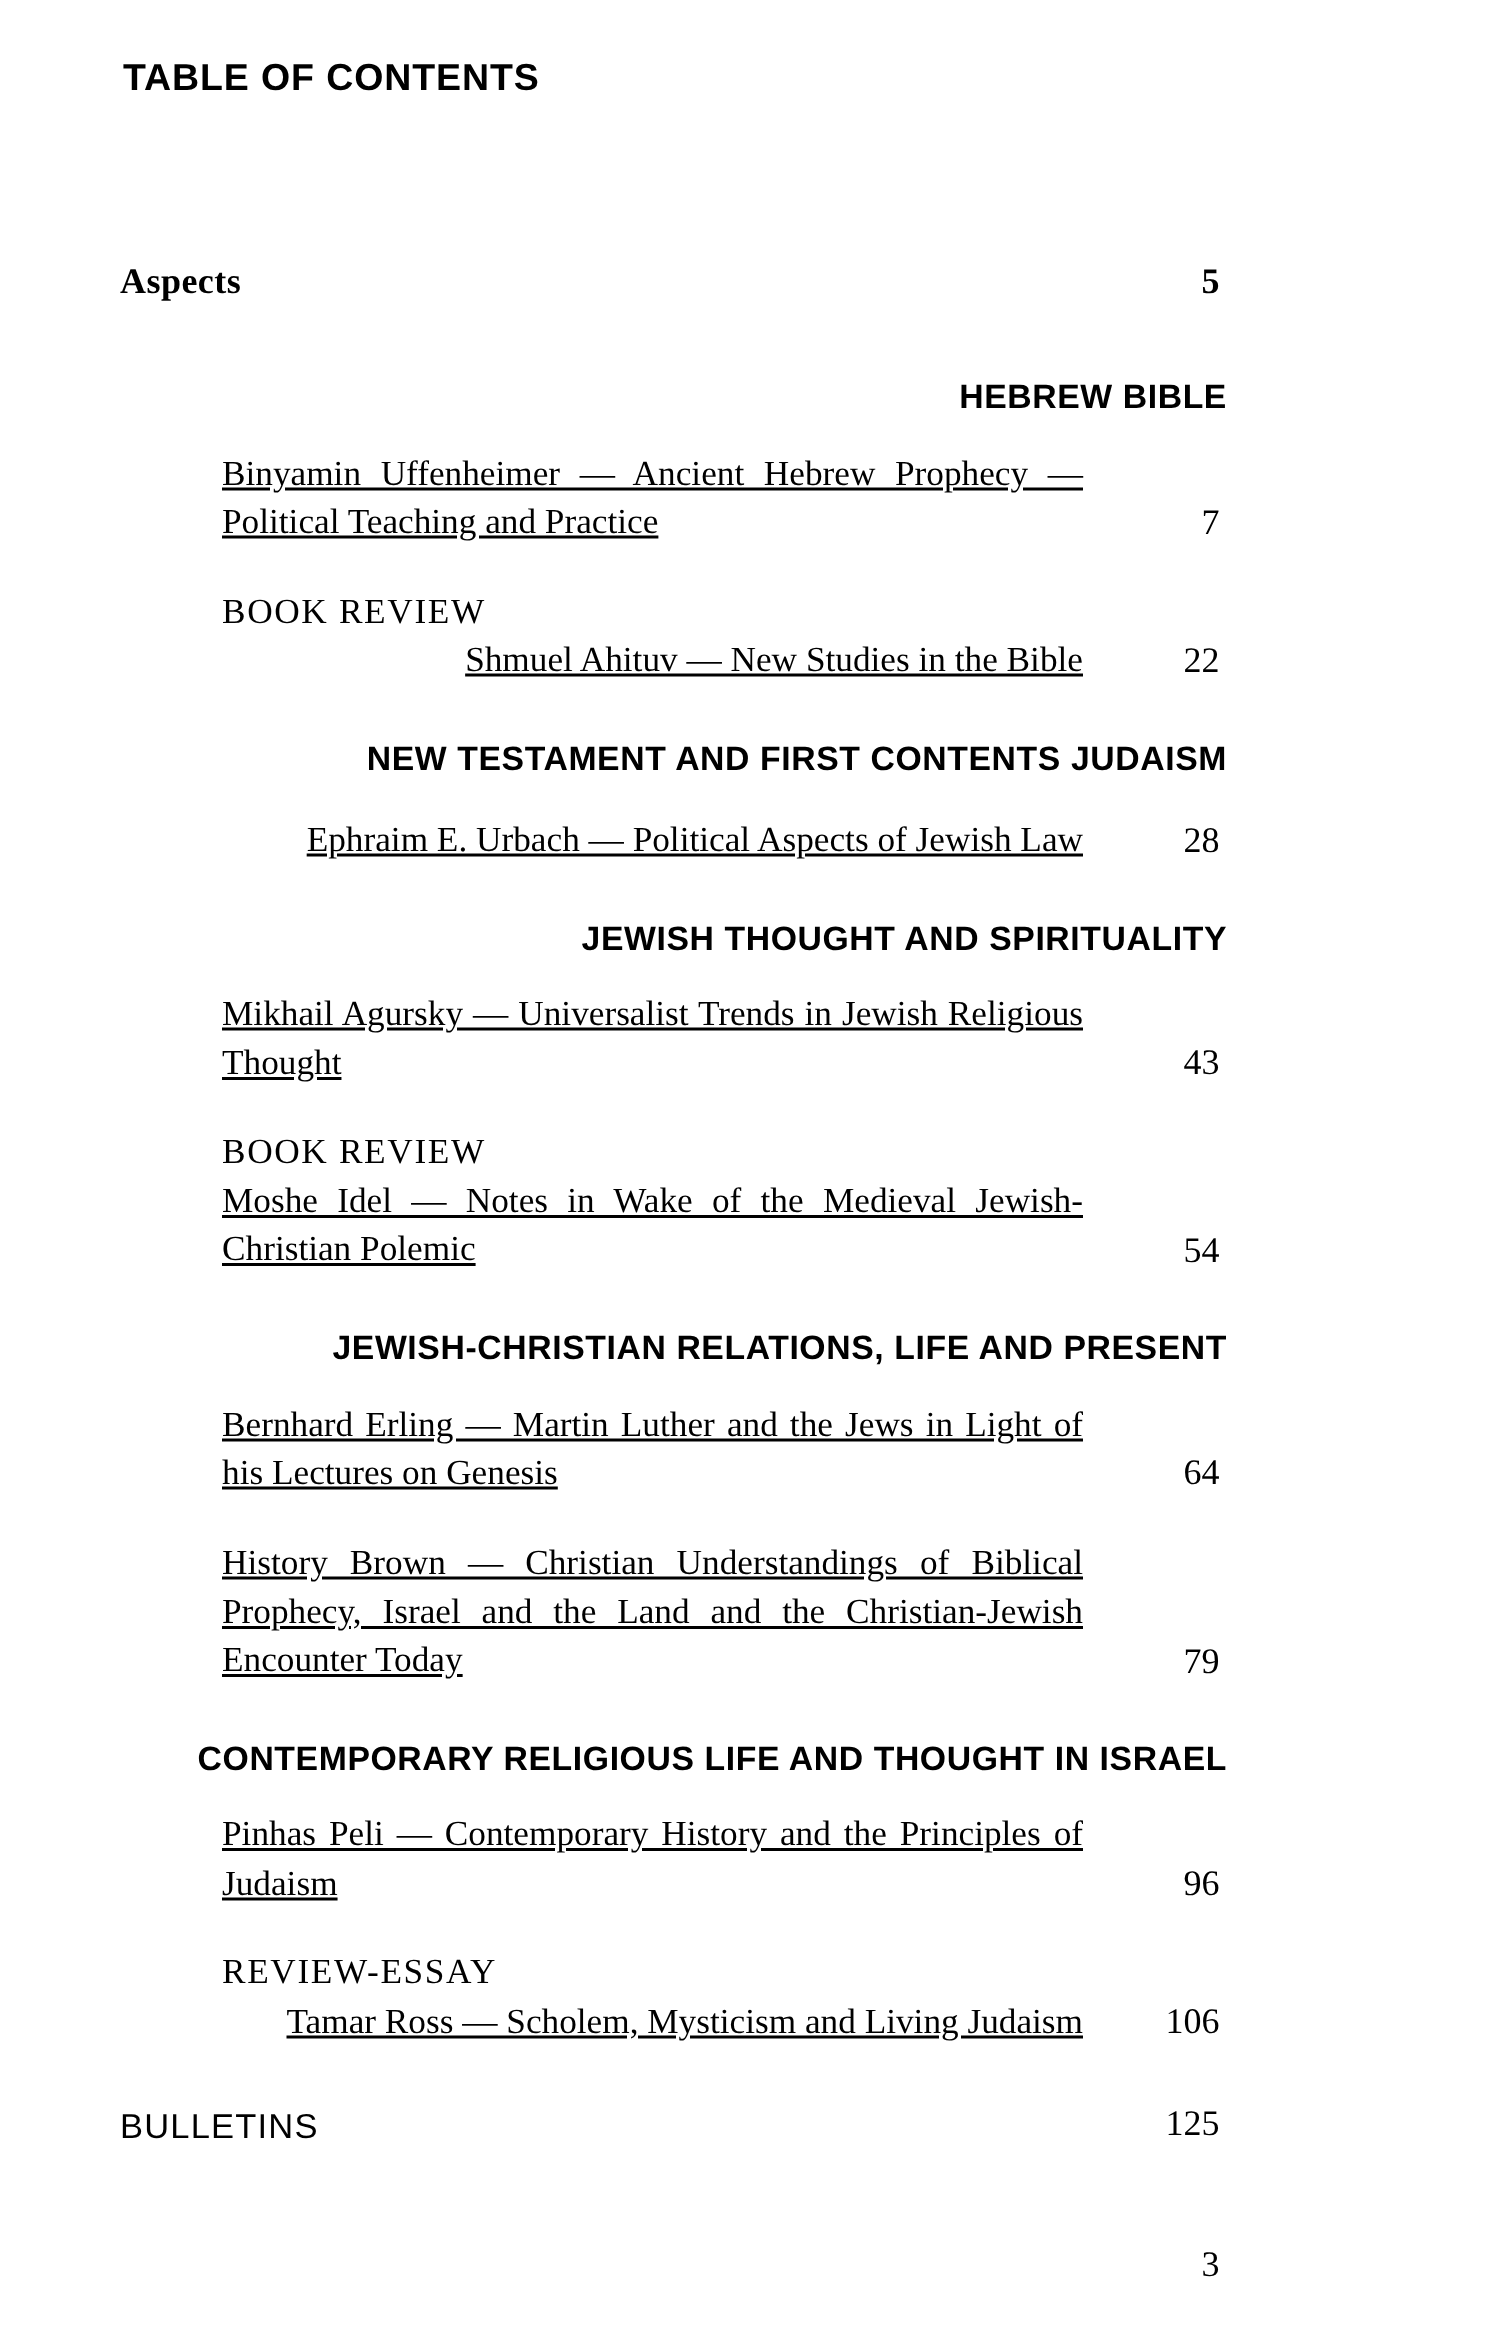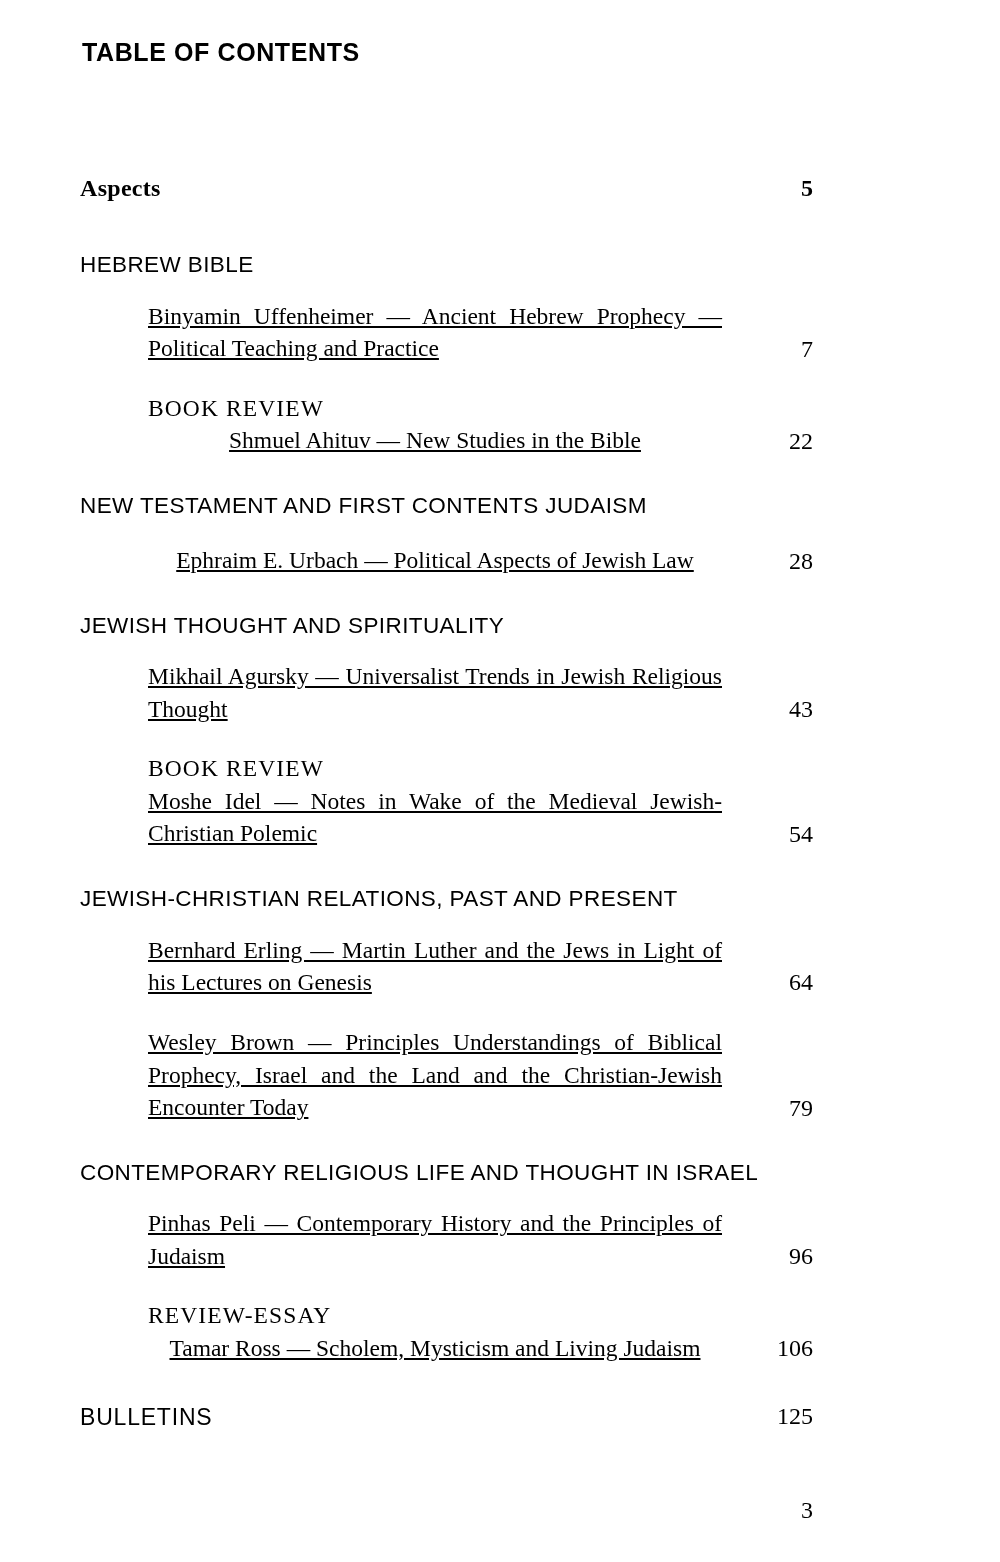--- a/index.html
+++ b/index.html
@@ -47,25 +47,26 @@
   .preface-row .page-num {
     position: absolute;
     right: 5px;
     top: 0;
     font-weight: bold;
     font-size: 24px;
   }
   
   .section-head {
     font-family: "Liberation Sans", sans-serif;
-    font-weight: normal;
+    font-weight: bold;
     font-size: 22.5px;
     letter-spacing: 0.4px;
     margin: 0 0 20px 0;
     line-height: 1.32;
+    text-align: right;
   }
   .section-block {
     margin-bottom: 34px;
   }
   
   .item {
     position: relative;
     padding-left: 68px;
     padding-right: 96px;
     margin-bottom: 28px;
@@ -77,21 +78,21 @@
     letter-spacing: 1.1px;
     line-height: 1.35;
   }
   .item .text {
     font-family: "Liberation Serif", serif;
     font-size: 23.5px;
     line-height: 1.38;
     text-align: justify;
     text-decoration: underline;
   }
-  .item .text.nojustify { text-align: center; }
+  .item .text.nojustify { text-align: right; }
   .item .page-num {
     position: absolute;
     right: 5px;
     bottom: 2px;
     width: 70px;
     text-align: right;
     font-size: 24px;
   }
   
   .bulletins-row {
@@ -166,29 +167,29 @@
       </div>
 
       <div class="item">
         <div class="kicker">BOOK REVIEW</div>
         <div class="text">Moshe Idel — Notes in Wake of the Medieval Jewish-Christian Polemic</div>
         <div class="page-num">54</div>
       </div>
     </div>
 
     <div class="section-block">
-      <div class="section-head">JEWISH-CHRISTIAN RELATIONS, PAST AND PRESENT</div>
+      <div class="section-head">JEWISH-CHRISTIAN RELATIONS, LIFE AND PRESENT</div>
 
       <div class="item">
         <div class="text">Bernhard Erling — Martin Luther and the Jews in Light of his Lectures on Genesis</div>
         <div class="page-num">64</div>
       </div>
 
       <div class="item">
-        <div class="text">Wesley Brown — Principles Understandings of Biblical Prophecy, Israel and the Land and the Christian-Jewish Encounter Today</div>
+        <div class="text">History Brown — Christian Understandings of Biblical Prophecy, Israel and the Land and the Christian-Jewish Encounter Today</div>
         <div class="page-num">79</div>
       </div>
     </div>
 
     <div class="section-block">
       <div class="section-head">CONTEMPORARY RELIGIOUS LIFE AND THOUGHT IN ISRAEL</div>
 
       <div class="item">
         <div class="text">Pinhas Peli — Contemporary History and the Principles of Judaism</div>
         <div class="page-num">96</div>

